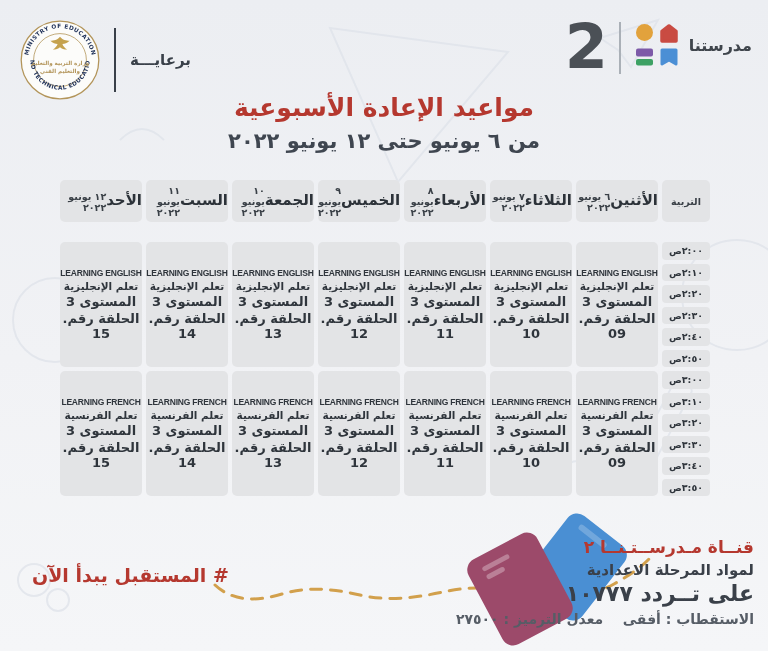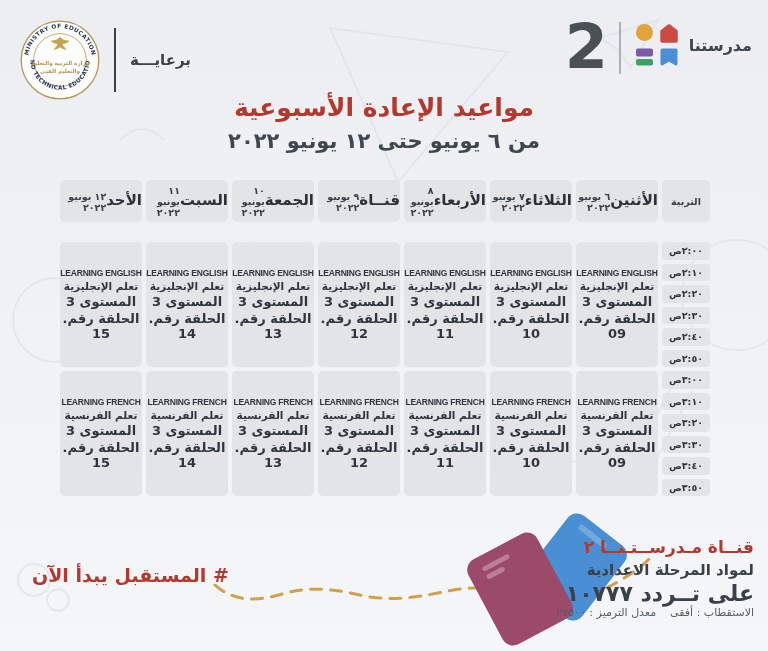--- a/index.html
+++ b/index.html
@@ -49,21 +49,21 @@
   .prog-ar{font-size:10.5px;font-weight:bold;}
   .prog-line{font-size:13px;font-weight:bold;}
   
   .footer-art{position:absolute;left:0;top:505px;width:768px;height:146px;}
   .footer-hashtag{position:absolute;left:32px;top:564px;font-size:19px;font-weight:bold;
     color:var(--accent-red);direction:rtl;}
   .footer-text{position:absolute;right:14px;top:537px;text-align:right;direction:rtl;}
   .ft-1{font-size:17px;font-weight:bold;color:var(--accent-red);}
   .ft-2{font-size:15px;font-weight:bold;color:var(--dark-text);margin-top:4px;}
   .ft-3{font-size:22px;font-weight:bold;color:var(--dark-text);margin-top:2px;}
-  .ft-4{font-size:11px;font-weight:normal;color:#565d66;}
+  .ft-4{font-size:14px;font-weight:bold;color:#565d66;margin-top:5px;}
 </style>
 </head>
 <body style="--accent-red: #b5382f; --dark-text: #3a4049; --cell-bg: #e3e4e6;">
 
 <svg class="doodles" viewBox="0 0 768 651" fill="none" stroke="#dfe3ea" stroke-width="2" opacity="0.75">
   <path d="M330,28 L508,52 L398,182 Z"></path>
   <circle cx="55" cy="320" r="42"></circle>
   <circle cx="737" cy="295" r="55"></circle>
   <path d="M600,38 l58,-18 -27,47 -13,-17 z"></path>
   <rect x="648" y="378" width="20" height="112" rx="4" transform="rotate(28 658 434)"></rect>
@@ -191,21 +191,21 @@
         <div class="prog-cell">
           <div class="prog-en">LEARNING FRENCH</div>
           <div class="prog-ar">تعلم الفرنسية</div>
           <div class="prog-line">المستوى 3</div>
           <div class="prog-line">الحلقة رقم. 11</div>
         </div>
       </div>
     </div>
     <div class="day-col">
       <div class="hdr-cell">
-        <div class="day-name">قنــاة</div>
+        <div class="day-name">الخميس</div>
         <div class="day-date">٩ يونيو ٢٠٢٢</div>
       </div>
       <div class="col-body">
         <div class="prog-cell">
           <div class="prog-en">LEARNING ENGLISH</div>
           <div class="prog-ar">تعلم الإنجليزية</div>
           <div class="prog-line">المستوى 3</div>
           <div class="prog-line">الحلقة رقم. 12</div>
         </div>
         <div class="prog-cell">

